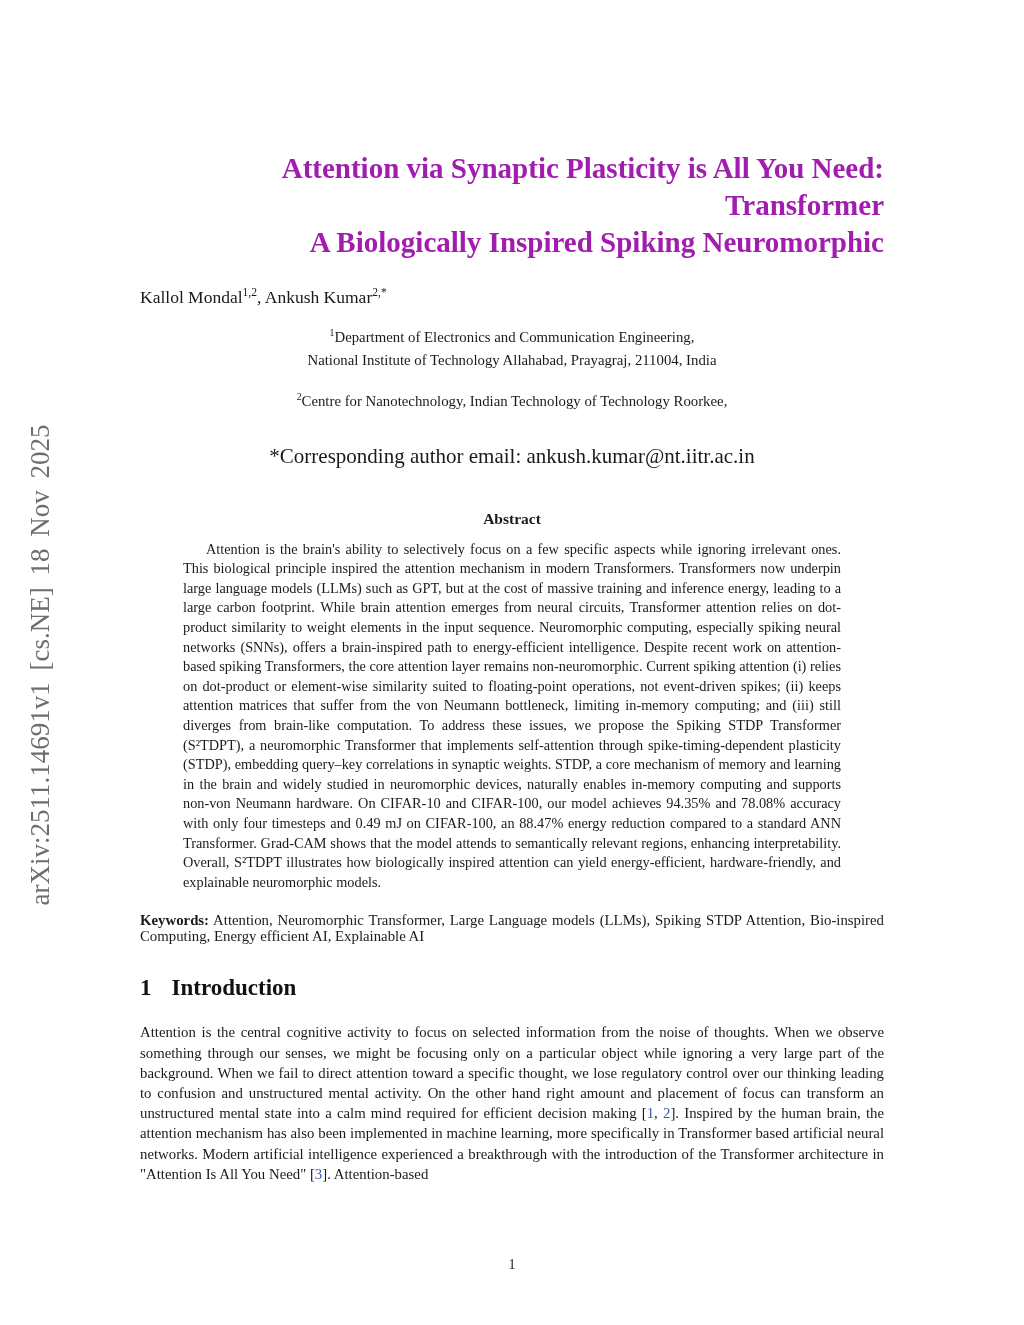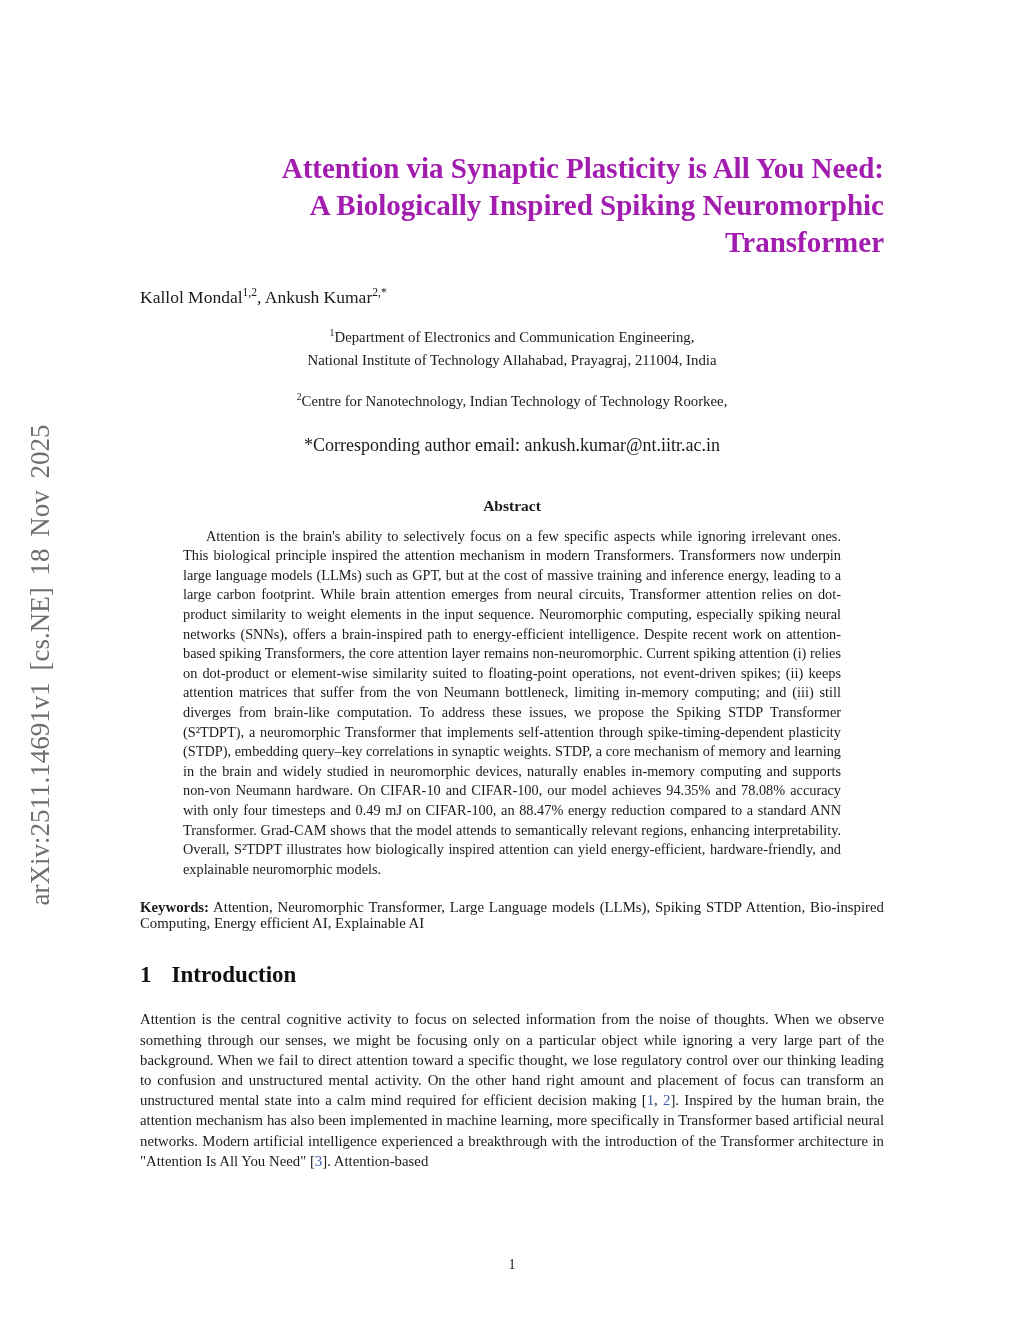--- a/index.html
+++ b/index.html
@@ -10,21 +10,21 @@
   .arxiv-banner {
     position:absolute; left:-254px; top:648px; width:592px; height:34px;
     text-align:center; transform:rotate(-90deg); transform-origin:center center;
     color:var(--banner-color,#6e6e6e); font-size:27px; word-spacing:5px; white-space:nowrap;
   }
   .content { position:absolute; left:140px; top:150px; width:744px; }
   .title-line { text-align:right; font-weight:bold; font-size:29px; line-height:37px; color:#a21caf; }
   .authors { text-align:left; margin-top:25px; font-size:17.5px; color:#1a1a1a; }
   sup { font-size:0.66em; }
   .affil { text-align:center; margin-top:13px; font-size:14.8px; line-height:23px; }
-  .corresponding { text-align:center; margin-top:22px; font-size:18px; }
+  .corresponding { text-align:center; margin-top:31px; font-size:21px; }
   .abstract-heading { text-align:center; margin-top:41px; font-weight:bold; font-size:15.5px; }
   .abstract-body {
     width:658px; margin:12px auto 0; text-align:justify;
     font-size:14.3px; line-height:19.6px; text-indent:23px;
   }
   .keywords { margin-top:20px; font-size:14.8px; line-height:16px; text-align:justify; }
   .keywords .kw-label { font-weight:bold; }
   .section-heading { margin-top:31px; font-size:23px; font-weight:bold; color:#111111; }
   .section-heading .sec-num { margin-right:20px; }
   .intro-paragraph { margin-top:21px; font-size:14.8px; line-height:20.2px; text-align:justify; }
@@ -35,22 +35,22 @@
 <body>
 
 <div class="page">
 
   <div class="arxiv-banner">arXiv:2511.14691v1 [cs.NE] 18 Nov 2025</div>
 
   <div class="content">
 
     <div>
       <div class="title-line">Attention via Synaptic Plasticity is All You Need:</div>
+      <div class="title-line">Transformer</div>
       <div class="title-line">A Biologically Inspired Spiking Neuromorphic</div>
-      <div class="title-line">Transformer</div>
     </div>
 
     <div class="authors"><span>Kallol Mondal</span><sup>1,2</sup><span>, </span><span>Ankush Kumar</span><sup>2,*</sup></div>
 
     <div class="affil">
       <div><sup>1</sup><span>Department of Electronics and Communication Engineering,</span></div>
       <div>National Institute of Technology Allahabad, Prayagraj, 211004, India</div>
     </div>
 
     <div class="affil">

